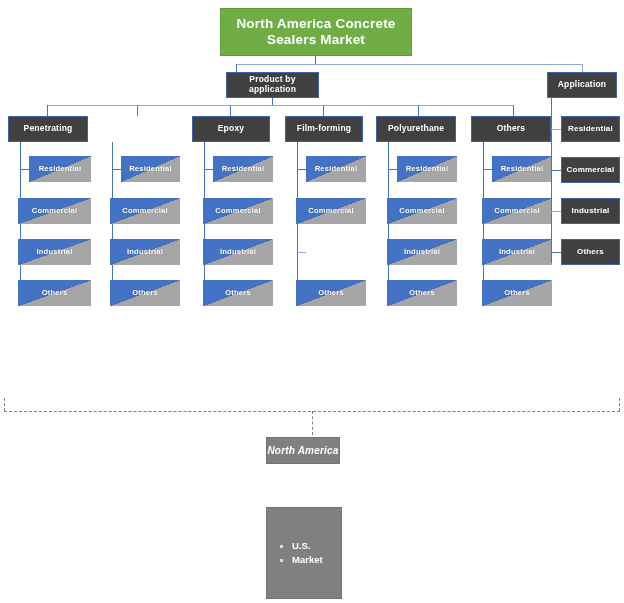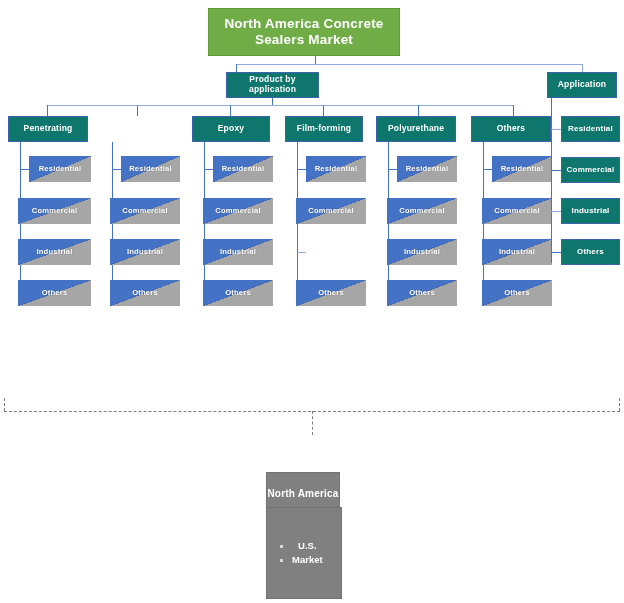--- a/index.html
+++ b/index.html
@@ -19,21 +19,21 @@
   }
 
   
   .root{
     background:#70ad47;border:1px solid #5d9a37;
     font-size:13.5px;font-weight:bold;padding:2px 6px;
   }
 
   
   .blue{
-    background:#0f766e;border:1px solid #3c63ab;
+    background:#404040;border:1px solid #3c63ab;
     font-size:9px;font-weight:bold;
   }
   .blue.mid{font-size:8.5px;}
   .blue.cat{font-size:8.5px;font-weight:bold;}
   .blue.app{font-size:8px;font-weight:bold;}
 
   
   .leaf{
     background:
       linear-gradient(to bottom right,
@@ -48,21 +48,21 @@
   
   .gray{
     background:#808080;border:1px solid #737373;
     font-size:10px;font-weight:bold;color:#ffffff;
   }
   .graybox{
     background:#808080;border:1px solid #737373;
   }
   .graybox ul{
     margin:0;padding:0;list-style:none;
-    position:absolute;left:12px;top:50%;transform:translateY(-50%);text-align:center;
+    position:absolute;left:12px;top:50%;transform:translateY(-50%);
   }
   .graybox li{
     color:#ffffff;font-size:9.5px;font-weight:bold;
     line-height:14px;white-space:nowrap;
     padding-left:13px;position:relative;
   }
   .graybox li:before{
     content:"";position:absolute;left:1px;top:6px;
     width:3px;height:3px;background:#d9d9d9;
   }
@@ -81,21 +81,21 @@
   .dash-v{
     position:absolute;width:0;
     border-left:1px dashed #7f7f7f;
   }
 </style>
 </head>
 <body>
 
 <div id="canvas">
 
-  <div class="node root" style="left:208px;top:8px;width:192px;height:48px;">
+  <div class="node root" style="left:220px;top:8px;width:192px;height:48px;">
     <span>North America Concrete Sealers Market</span>
   </div>
 
   <div class="ln v" style="left:315px;top:56px;height:9px;"></div>
 
   <div class="ln h pale" style="left:236px;top:64px;width:347px;"></div>
 
   <div class="ln v" style="left:236px;top:64px;height:8px;"></div>
 
   <div class="ln v pale" style="left:582px;top:64px;height:8px;"></div>
@@ -262,21 +262,21 @@
     </div>
   <div class="node blue app" style="left:561px;top:239px;width:59px;height:26px;">
     <span>Others</span>
     </div>
 
   <div class="dash-v" style="left:4px;top:398px;height:13px;"></div>
   <div class="dash-h" style="left:4px;top:411px;width:616px;"></div>
   <div class="dash-v" style="left:619px;top:398px;height:13px;"></div>
   <div class="dash-v" style="left:312px;top:411px;height:24px;"></div>
 
-  <div class="node gray" style="left:266px;top:472px;width:74px;height:44px;">
+  <div class="node gray" style="left:266px;top:437px;width:74px;height:27px;font-style:italic;">
     <span>North America</span>
   </div>
 
   <div class="graybox" style="position:absolute;left:266px;top:507px;width:74px;height:90px;">
     <ul>
       <li>U.S.</li>
       <li>Market</li>
     </ul>
   </div>
 

